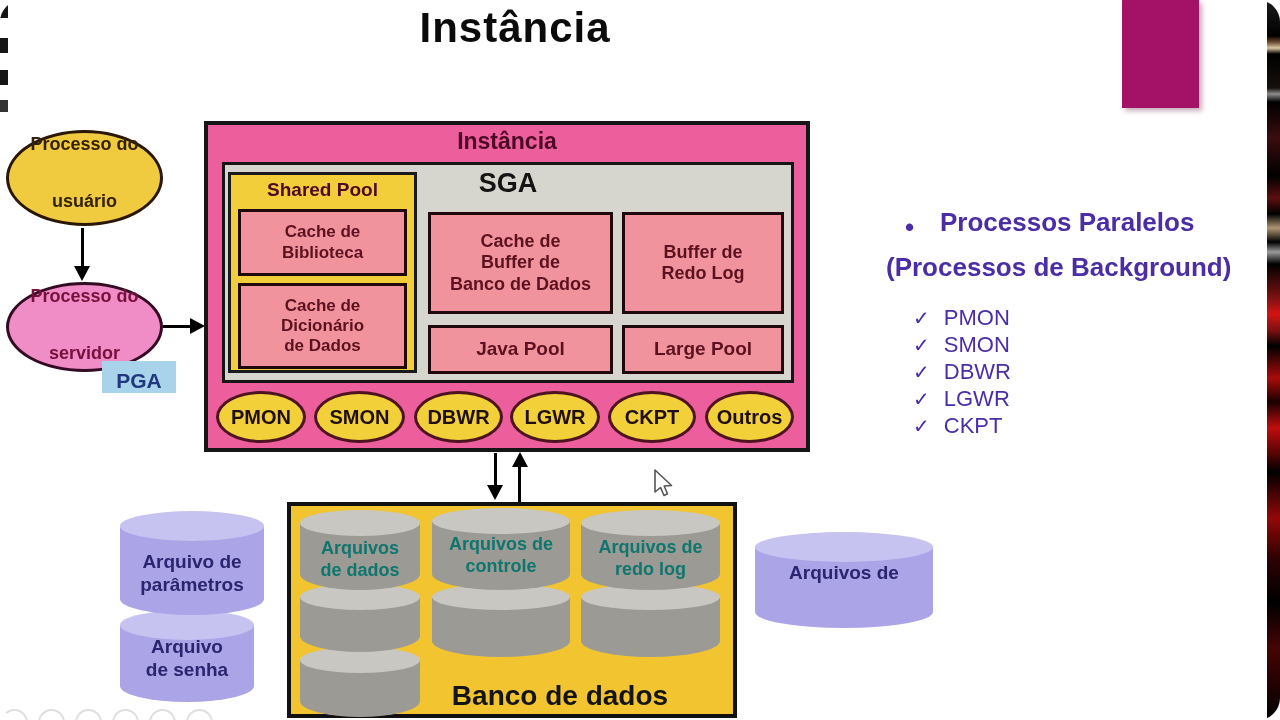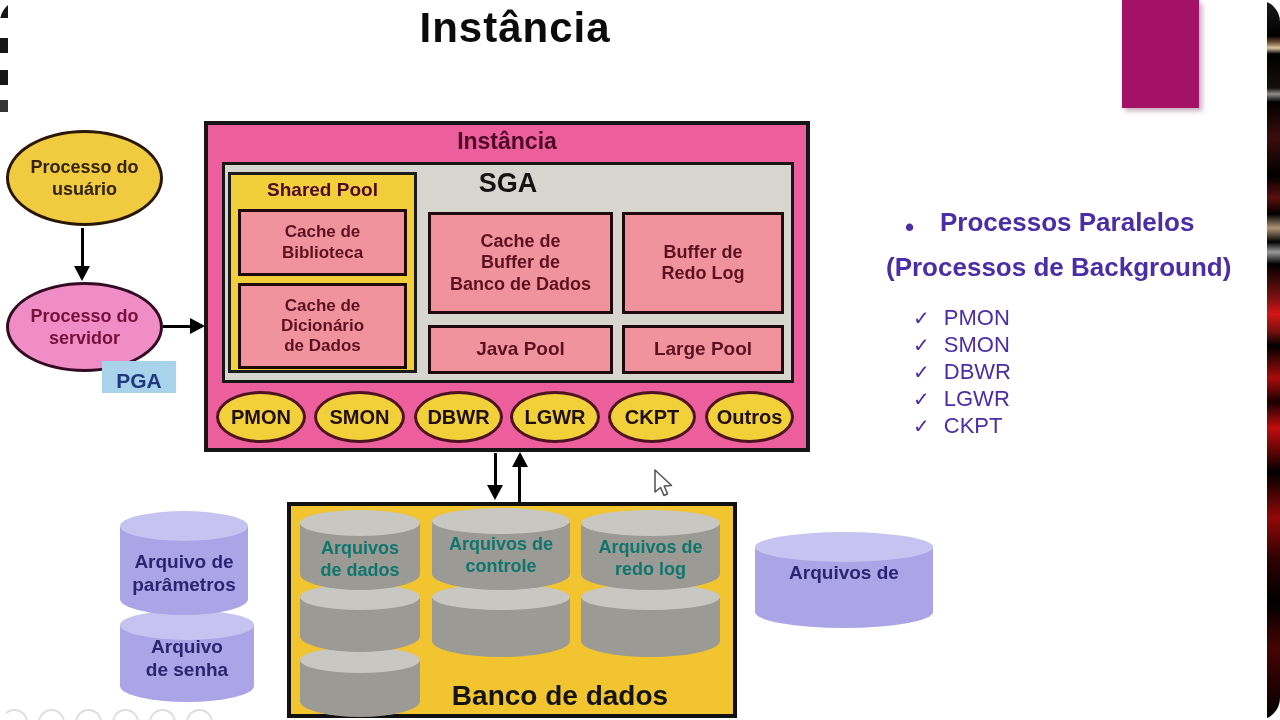--- a/index.html
+++ b/index.html
@@ -29,22 +29,22 @@
       #8d8d8d 94px,#000 102px,#3a0d0d 138px,#000 176px,#5c0f0f 198px,#000 214px,
       #b09574 228px,#000 242px,#9a9a9a 252px,#000 264px,#7e1111 298px,#d41414 314px,
       #7e1111 330px,#000 346px,#a80b0b 378px,#1a0000 402px,#c00d0d 428px,#5d0404 452px,
       #000 472px,#930808 518px,#2e0202 558px,#000 602px,#460404 648px,#000 720px);
   }
   .edge-dash { position: absolute; left: 0; width: 8px; background: #161616; }
 
   
   .node-ellipse {
     position: absolute; border-radius: 50%;
-    display: flex; flex-direction: column; align-items: center; justify-content: center;
-    text-align: center; font-weight: bold; line-height: 1.25; font-size: 18px;
+    display: flex; flex-direction: column; align-items: center; 
+    text-align: center; font-weight: bold; line-height: 1.25; font-size: 18px; gap: 34px;
   }
   .user-ellipse  { background: #F0CB3F; border: 3px solid #2a1708; color: #33220c; }
   .server-ellipse{ background: #F08CC6; border: 3px solid #330b22; color: #76113C; }
 
   .pga-box {
     position: absolute; background: #A9D2EB; color: #20387E;
     display: flex; align-items: flex-end; justify-content: center;
     font-weight: bold; font-size: 21px;
   }
 
@@ -254,21 +254,21 @@
   <div class="db-label">Banco de dados</div>
 
   <div class="cyl pcyl" style="left:120px;top:610px;width:134px;height:92px;">
     <div class="body"></div>
     <div class="cap"></div>
     <div class="cyl-label" style="top:26px;">
       <div>Arquivo</div>
       <div>de senha</div>
     </div>
   </div>
-  <div class="cyl pcyl" style="left:120px;top:511px;width:128px;height:104px;">
+  <div class="cyl pcyl" style="left:120px;top:511px;width:144px;height:104px;">
     <div class="body"></div>
     <div class="cap"></div>
     <div class="cyl-label" style="top:40px;">
       <div>Arquivo de</div>
       <div>parâmetros</div>
     </div>
   </div>
   <div class="cyl pcyl" style="left:755px;top:532px;width:178px;height:96px;">
     <div class="body"></div>
     <div class="cap"></div>

